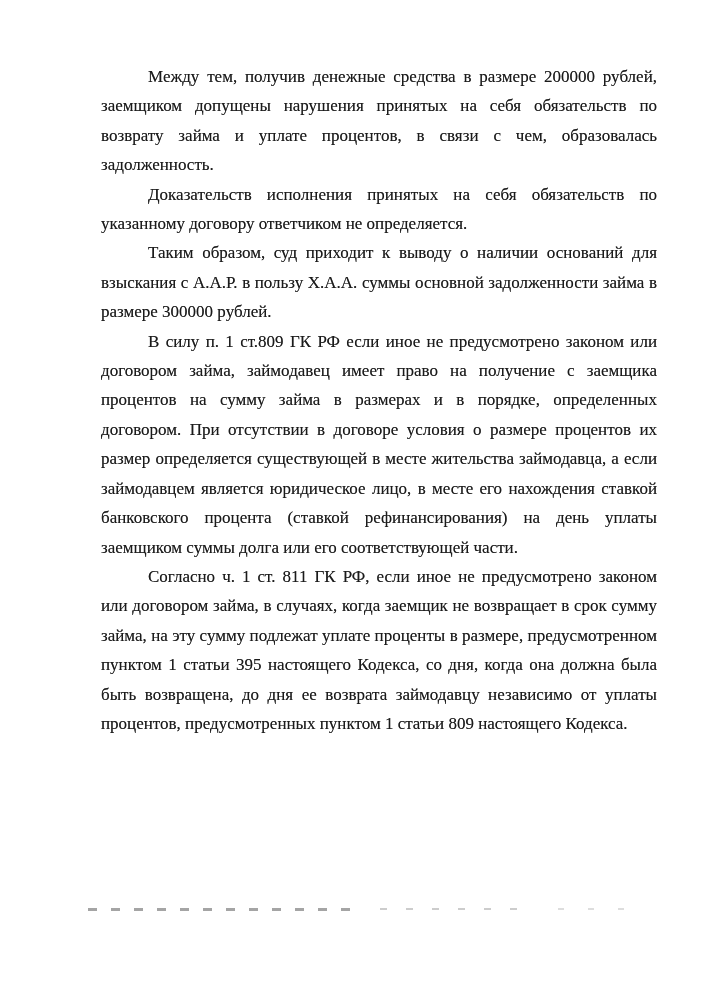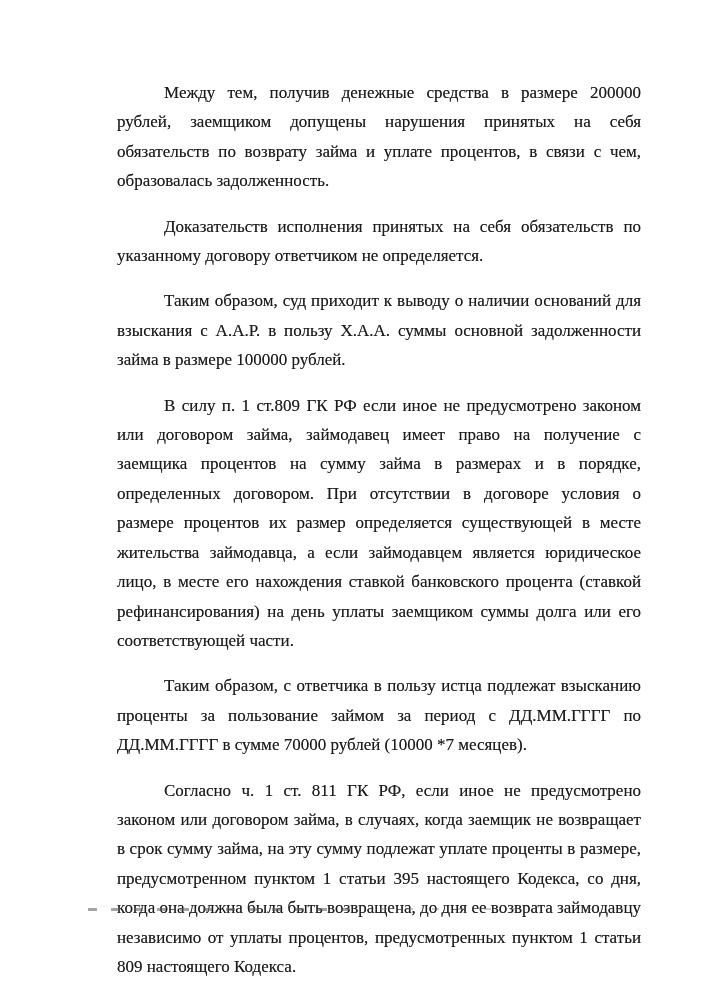--- a/index.html
+++ b/index.html
@@ -20,21 +20,21 @@
     top: 62px;
     left: 101px;
     width: 556px;
     color: #1b1b1b;
     font-size: 17px;
     line-height: 29.4px;
     text-align: justify;
     text-shadow: 0 0 0.45px rgba(20,20,20,0.55); 
   }
   .text-block p {
-    margin: 16px;
+    margin: 0;
     padding: 0;
     text-indent: 47px;
   }
   
   .noise-line {
     position: absolute;
     top: 908px;
     left: 88px;
     height: 3px;
     pointer-events: none;
@@ -71,23 +71,22 @@
   }
 </style>
 </head>
 <body>
 
 <div class="page">
 
   <div class="text-block">
     <p>Между тем, получив денежные средства в размере 200000 рублей, заемщиком допущены нарушения принятых на себя обязательств по возврату займа и уплате процентов, в связи с чем, образовалась задолженность.</p>
     <p>Доказательств исполнения принятых на себя обязательств по указанному договору ответчиком не определяется.</p>
-    <p>Таким образом, суд приходит к выводу о наличии оснований для взыскания с А.А.Р. в пользу Х.А.А. суммы основной задолженности займа в размере 100000 рублей.</p>
+    <p>Таким образом, суд приходит к выводу о наличии оснований для взыскания с А.А.Р. в пользу Х.А.А. суммы основной задолженности займа в размере 300000 рублей.</p>
     <p>В силу п. 1 ст.809 ГК РФ если иное не предусмотрено законом или договором займа, займодавец имеет право на получение с заемщика процентов на сумму займа в размерах и в порядке, определенных договором. При отсутствии в договоре условия о размере процентов их размер определяется существующей в месте жительства займодавца, а если займодавцем является юридическое лицо, в месте его нахождения ставкой банковского процента (ставкой рефинансирования) на день уплаты заемщиком суммы долга или его соответствующей части.</p>
-    <p>Таким образом, с ответчика в пользу истца подлежат взысканию проценты за пользование займом за период с&nbsp;ДД.ММ.ГГГГ по ДД.ММ.ГГГГ в сумме 70000 рублей (10000 *7 месяцев).</p>
     <p>Согласно ч. 1 ст. 811 ГК РФ, если иное не предусмотрено законом или договором займа, в случаях, когда заемщик не возвращает в срок сумму займа, на эту сумму подлежат уплате проценты в размере, предусмотренном пунктом 1 статьи 395 настоящего Кодекса, со дня, когда она должна была быть возвращена, до дня ее возврата займодавцу независимо от уплаты процентов, предусмотренных пунктом 1 статьи 809 настоящего Кодекса.</p>
   </div>
 
   <div class="noise-line">
     <span class="seg1"></span>
     <span class="seg2"></span>
     <span class="seg3"></span>
   </div>
 
 </div>

